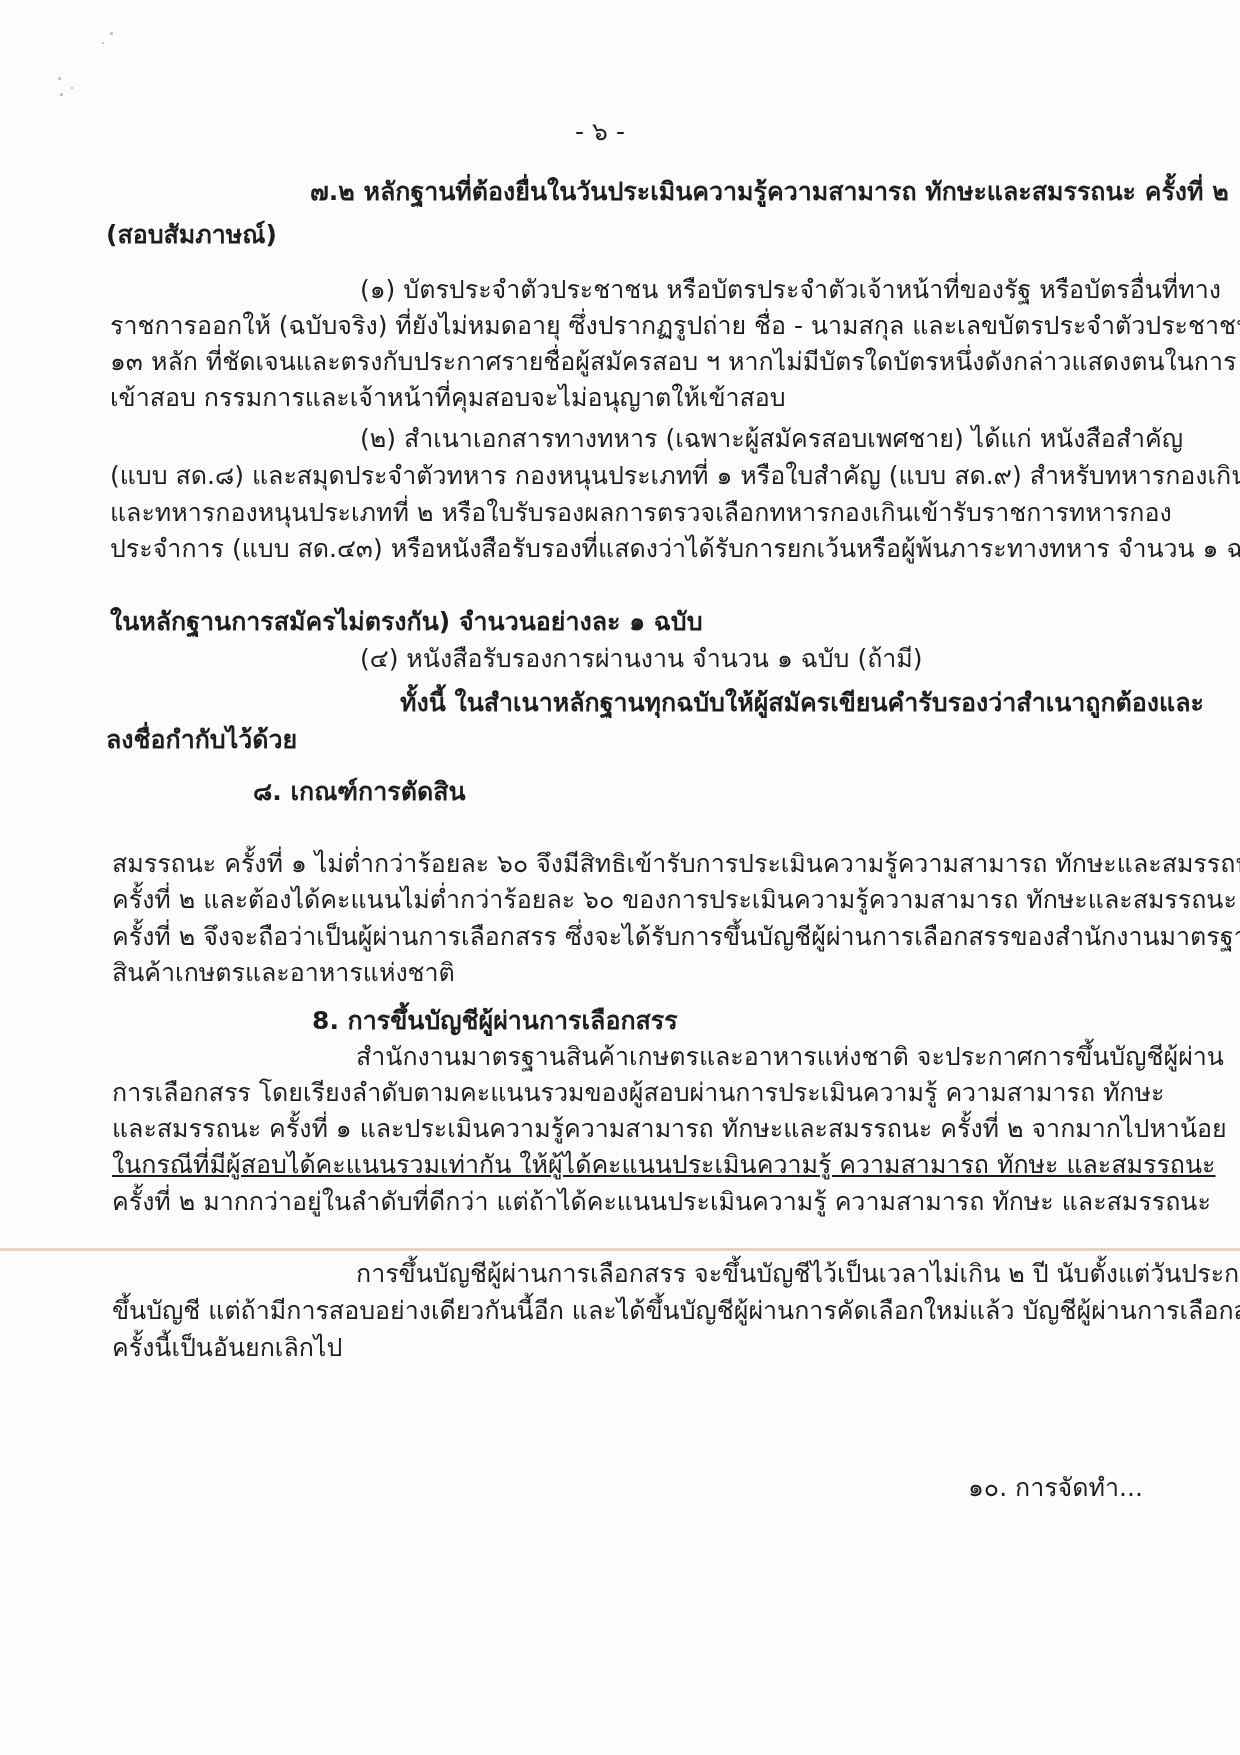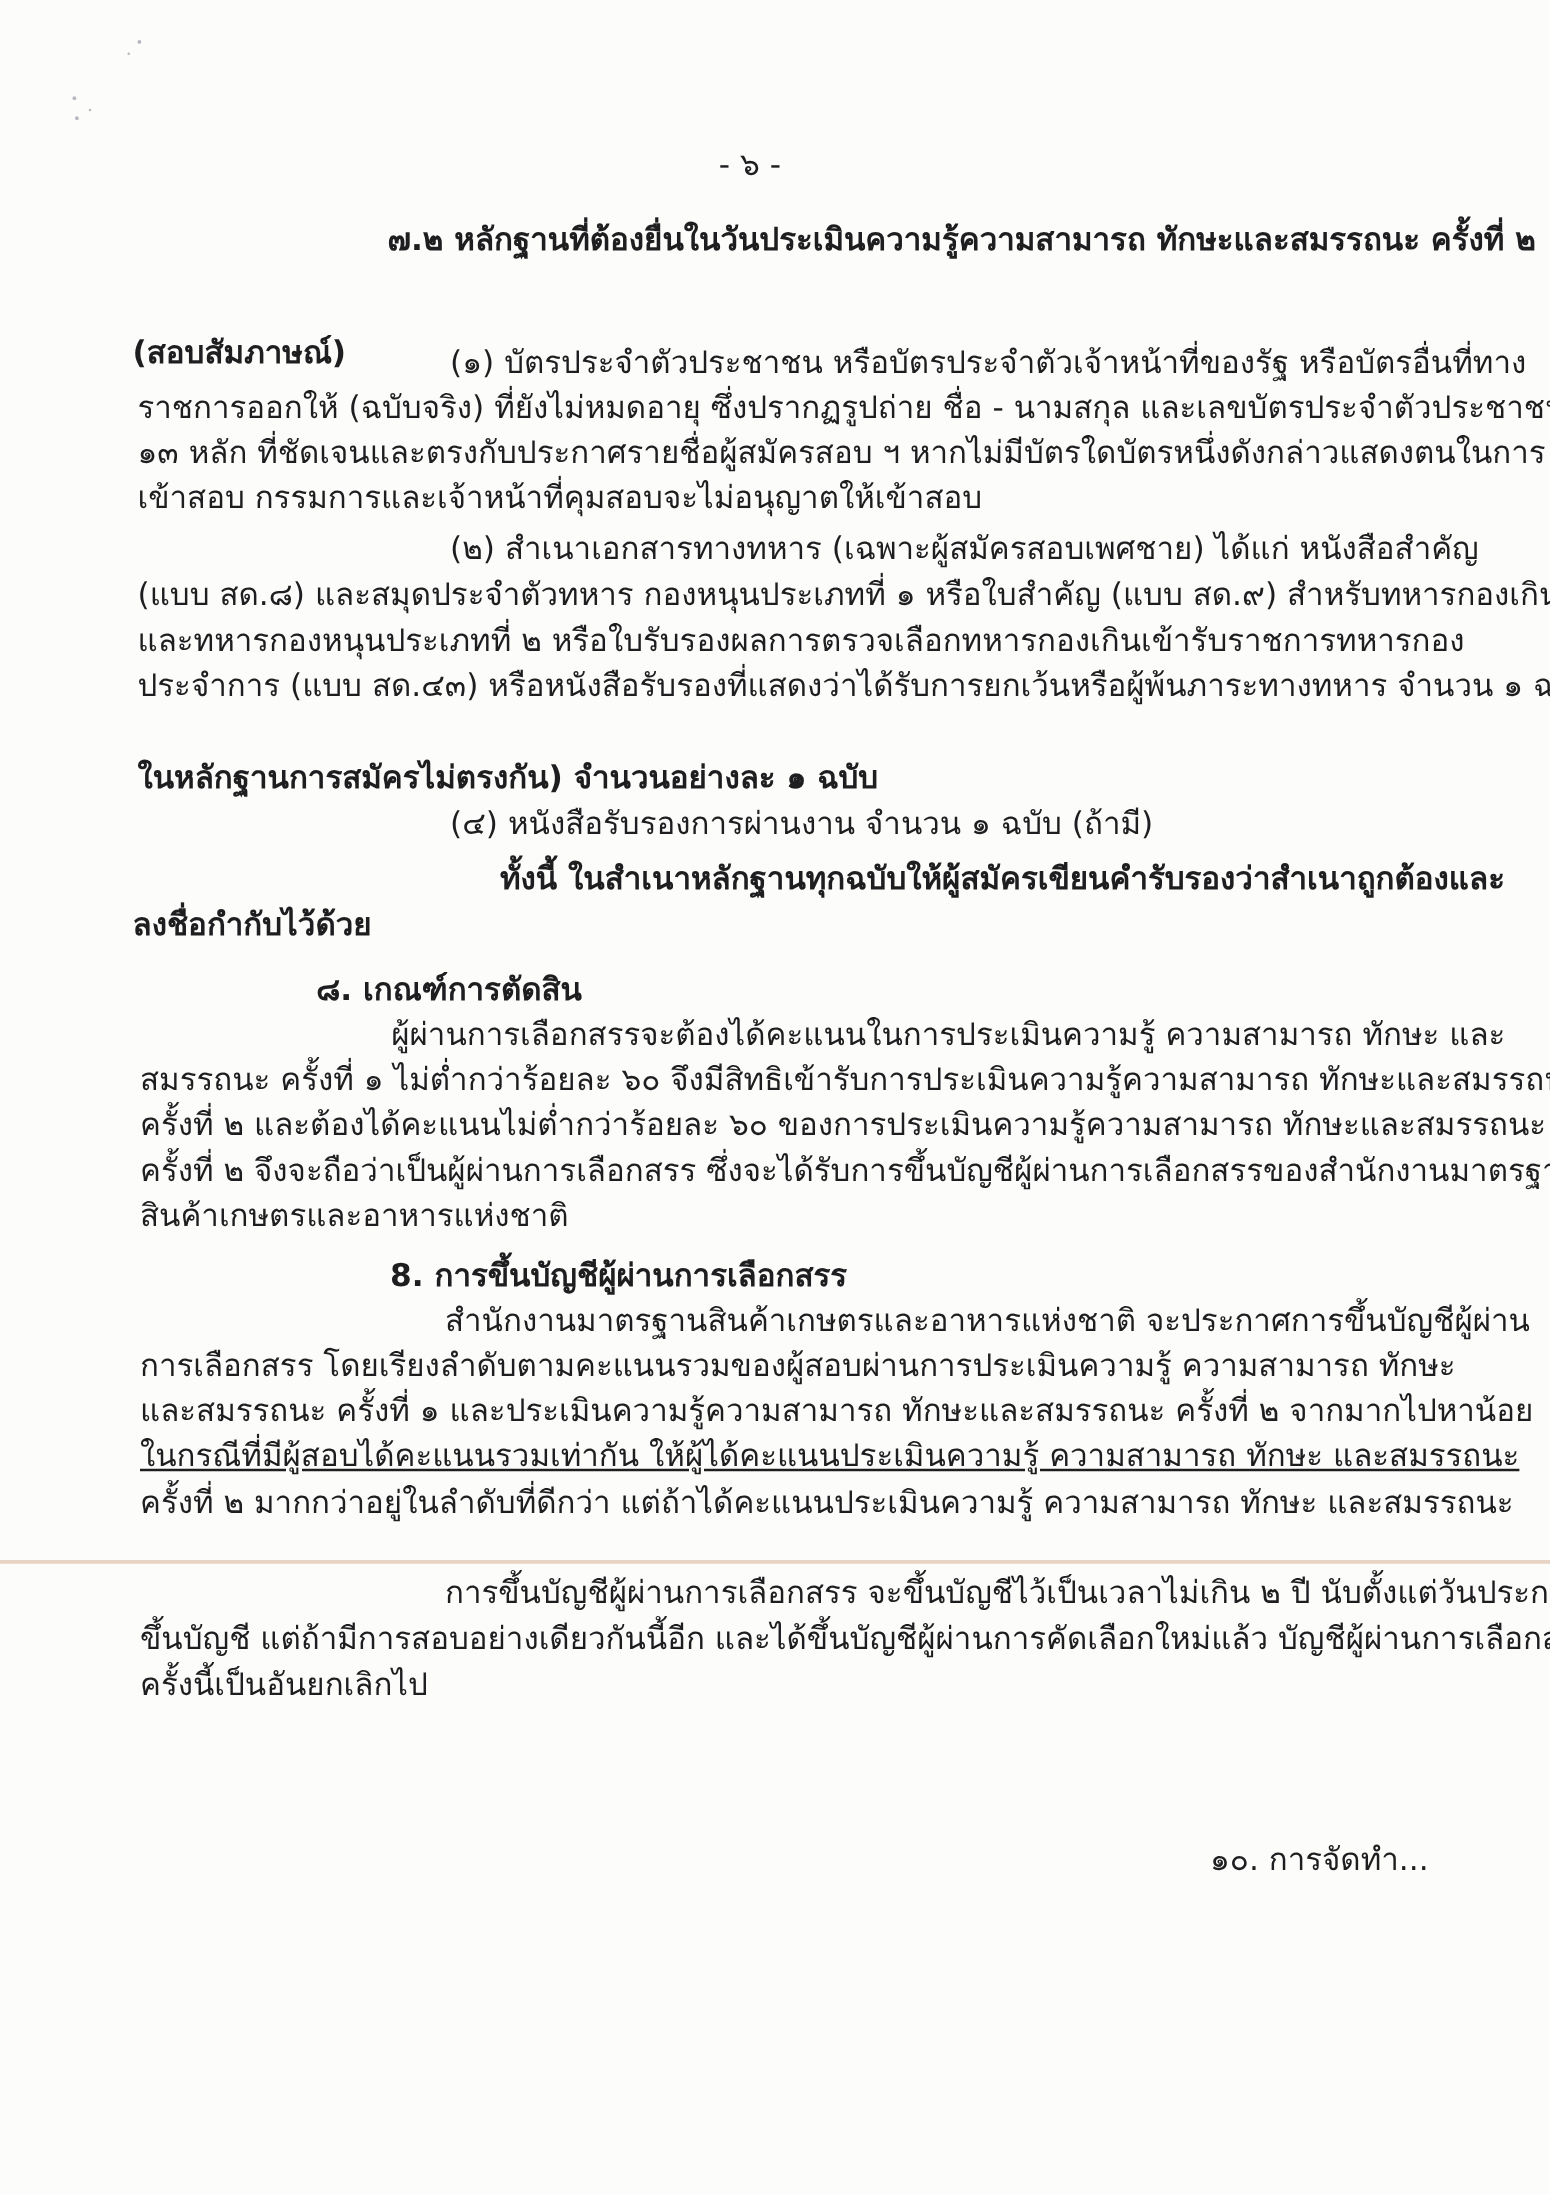--- a/index.html
+++ b/index.html
@@ -39,41 +39,40 @@
 
   <div class="speck" style="left:110px;top:32px;"></div>
   <div class="speck" style="left:102px;top:42px;width:2px;height:2px;"></div>
   <div class="speck" style="left:58px;top:77px;"></div>
   <div class="speck" style="left:71px;top:87px;width:2px;height:2px;"></div>
   <div class="speck" style="left:60px;top:93px;"></div>
 
   <div class="ln pagenum" style="top:116px;">- ๖ -</div>
 
   <div class="ln b" style="left:310px;top:176px;">๗.๒ หลักฐานที่ต้องยื่นในวันประเมินความรู้ความสามารถ ทักษะและสมรรถนะ ครั้งที่ ๒</div>
-  <div class="ln b" style="left:106px;top:219px;margin-top:47px;">(สอบสัมภาษณ์)</div>
+  <div class="ln b" style="left:106px;top:219px;">(สอบสัมภาษณ์)</div>
 
   <div class="ln" style="left:360px;top:274px;">(๑) บัตรประจำตัวประชาชน หรือบัตรประจำตัวเจ้าหน้าที่ของรัฐ หรือบัตรอื่นที่ทาง</div>
   <div class="ln" style="left:110px;top:310px;">ราชการออกให้ (ฉบับจริง) ที่ยังไม่หมดอายุ ซึ่งปรากฏรูปถ่าย ชื่อ - นามสกุล และเลขบัตรประจำตัวประชาชน</div>
   <div class="ln" style="left:110px;top:346px;">๑๓ หลัก ที่ชัดเจนและตรงกับประกาศรายชื่อผู้สมัครสอบ ฯ หากไม่มีบัตรใดบัตรหนึ่งดังกล่าวแสดงตนในการ</div>
   <div class="ln" style="left:110px;top:382px;">เข้าสอบ กรรมการและเจ้าหน้าที่คุมสอบจะไม่อนุญาตให้เข้าสอบ</div>
 
   <div class="ln" style="left:360px;top:423px;">(๒) สำเนาเอกสารทางทหาร (เฉพาะผู้สมัครสอบเพศชาย) ได้แก่ หนังสือสำคัญ</div>
   <div class="ln" style="left:110px;top:460px;">(แบบ สด.๘) และสมุดประจำตัวทหาร กองหนุนประเภทที่ ๑ หรือใบสำคัญ (แบบ สด.๙) สำหรับทหารกองเกิน</div>
   <div class="ln" style="left:110px;top:497px;">และทหารกองหนุนประเภทที่ ๒ หรือใบรับรองผลการตรวจเลือกทหารกองเกินเข้ารับราชการทหารกอง</div>
   <div class="ln" style="left:110px;top:533px;">ประจำการ (แบบ สด.๔๓) หรือหนังสือรับรองที่แสดงว่าได้รับการยกเว้นหรือผู้พ้นภาระทางทหาร จำนวน ๑ ฉบับ</div>
 
   <div class="ln" style="left:110px;top:606px;font-weight:bold;">ในหลักฐานการสมัครไม่ตรงกัน) จำนวนอย่างละ ๑ ฉบับ</div>
 
   <div class="ln" style="left:360px;top:643px;">(๔) หนังสือรับรองการผ่านงาน จำนวน ๑ ฉบับ (ถ้ามี)</div>
 
   <div class="ln b" style="left:400px;top:687px;">ทั้งนี้ ในสำเนาหลักฐานทุกฉบับให้ผู้สมัครเขียนคำรับรองว่าสำเนาถูกต้องและ</div>
   <div class="ln b" style="left:106px;top:724px;">ลงชื่อกำกับไว้ด้วย</div>
 
   <div class="ln b" style="left:253px;top:776px;text-align:center;">๘. เกณฑ์การตัดสิน</div>
-  <div class="ln" style="left:313px;top:812px;">ผู้ผ่านการเลือกสรรจะต้องได้คะแนนในการประเมินความรู้ ความสามารถ ทักษะ และ</div>
   <div class="ln" style="left:112px;top:848px;">สมรรถนะ ครั้งที่ ๑ ไม่ต่ำกว่าร้อยละ ๖๐ จึงมีสิทธิเข้ารับการประเมินความรู้ความสามารถ ทักษะและสมรรถนะ</div>
   <div class="ln" style="left:112px;top:884px;">ครั้งที่ ๒ และต้องได้คะแนนไม่ต่ำกว่าร้อยละ ๖๐ ของการประเมินความรู้ความสามารถ ทักษะและสมรรถนะ</div>
   <div class="ln" style="left:112px;top:921px;">ครั้งที่ ๒ จึงจะถือว่าเป็นผู้ผ่านการเลือกสรร ซึ่งจะได้รับการขึ้นบัญชีผู้ผ่านการเลือกสรรของสำนักงานมาตรฐาน</div>
   <div class="ln" style="left:112px;top:957px;">สินค้าเกษตรและอาหารแห่งชาติ</div>
 
   <div class="ln b" style="left:312px;top:1005px;">8. การขึ้นบัญชีผู้ผ่านการเลือกสรร</div>
   <div class="ln" style="left:112px;top:1077px;">การเลือกสรร โดยเรียงลำดับตามคะแนนรวมของผู้สอบผ่านการประเมินความรู้ ความสามารถ ทักษะ</div>
   <div class="ln" style="left:356px;top:1041px;">สำนักงานมาตรฐานสินค้าเกษตรและอาหารแห่งชาติ จะประกาศการขึ้นบัญชีผู้ผ่าน</div>
   <div class="ln" style="left:112px;top:1113px;">และสมรรถนะ ครั้งที่ ๑ และประเมินความรู้ความสามารถ ทักษะและสมรรถนะ ครั้งที่ ๒ จากมากไปหาน้อย</div>
   <div class="ln" style="left:112px;top:1149px;text-decoration:underline;">ในกรณีที่มีผู้สอบได้คะแนนรวมเท่ากัน ให้ผู้ได้คะแนนประเมินความรู้ ความสามารถ ทักษะ และสมรรถนะ</div>

